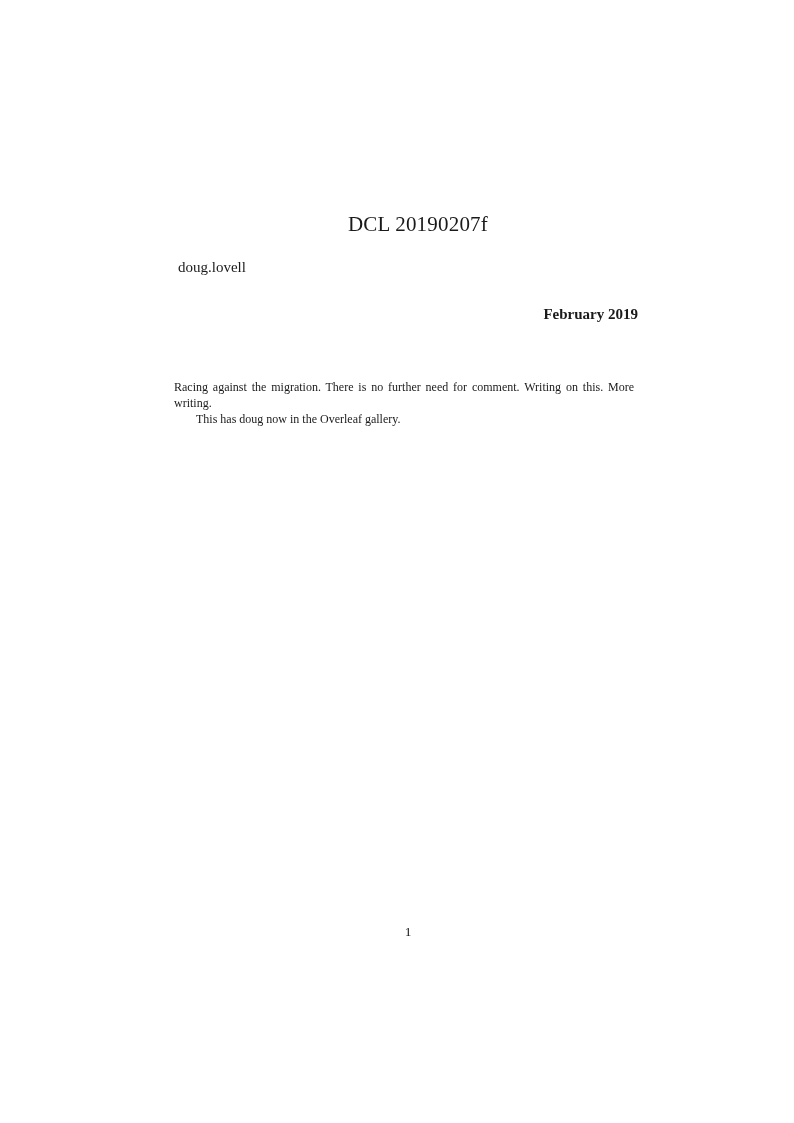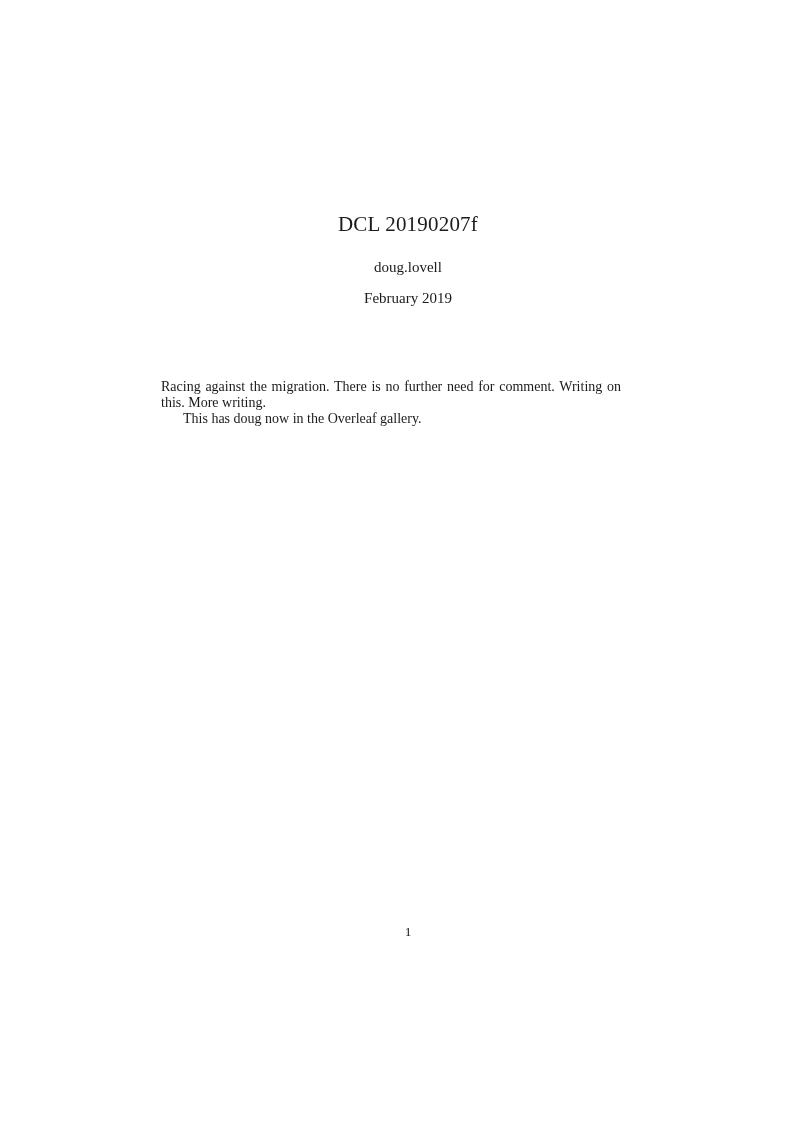--- a/index.html
+++ b/index.html
@@ -14,64 +14,64 @@
     position: relative;
     width: 794px;
     height: 1123px;
     background: #ffffff;
     overflow: hidden;
   }
   
   .doc-title {
     position: absolute;
     top: 212px;
-    left: 178px;
+    left: 188px;
     width: 460px;
     text-align: center;
     font-size: 21px;
     font-weight: 400;
     letter-spacing: 0.2px;
   }
   .doc-author {
     position: absolute;
     top: 259px;
     left: 178px;
     width: 460px;
-    text-align: center;
     font-size: 15px;
   }
   .doc-date {
     position: absolute;
-    top: 290px;
+    top: 306px;
     left: 178px;
     width: 460px;
-    text-align: center;
+    text-align: right;
     font-size: 15px;
+    font-weight: bold;
   }
   
   .section-heading {
     position: absolute;
     top: 344px;
     left: 178px;
     width: 460px;
     font-size: 18px;
     font-weight: 700;
     letter-spacing: 0.2px;
   }
   .section-number {
     display: inline-block;
     margin-right: 22px;
   }
   
   .body-text {
     position: absolute;
     top: 379px;
-    left: 161px;
+    left: 174px;
     width: 460px;
-    font-size: 14px;
+    font-size: 12px;
     line-height: 16.2px;
     text-align: justify;
   }
   .para-first { text-indent: 0; }
   .para-indent { text-indent: 22px; }
   
   .page-number {
     position: absolute;
     top: 924px;
     left: 178px;

